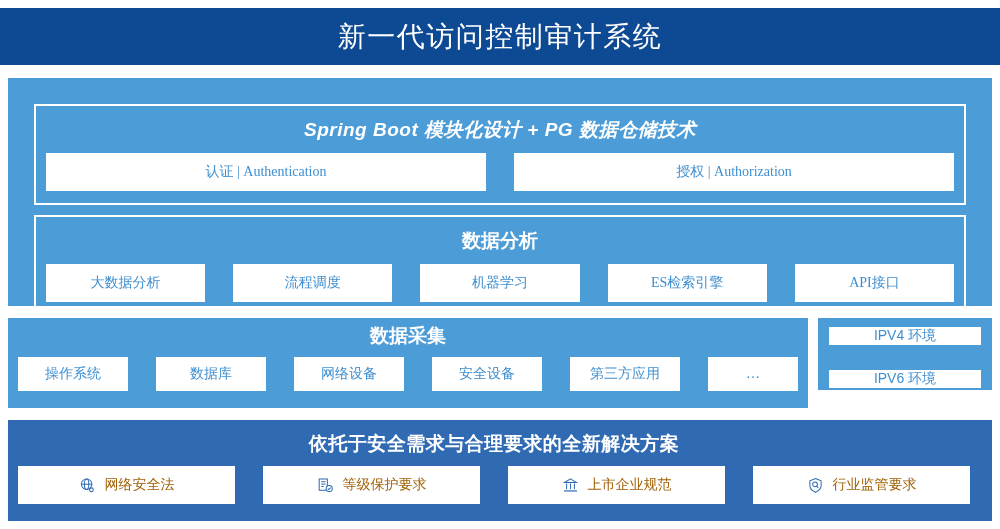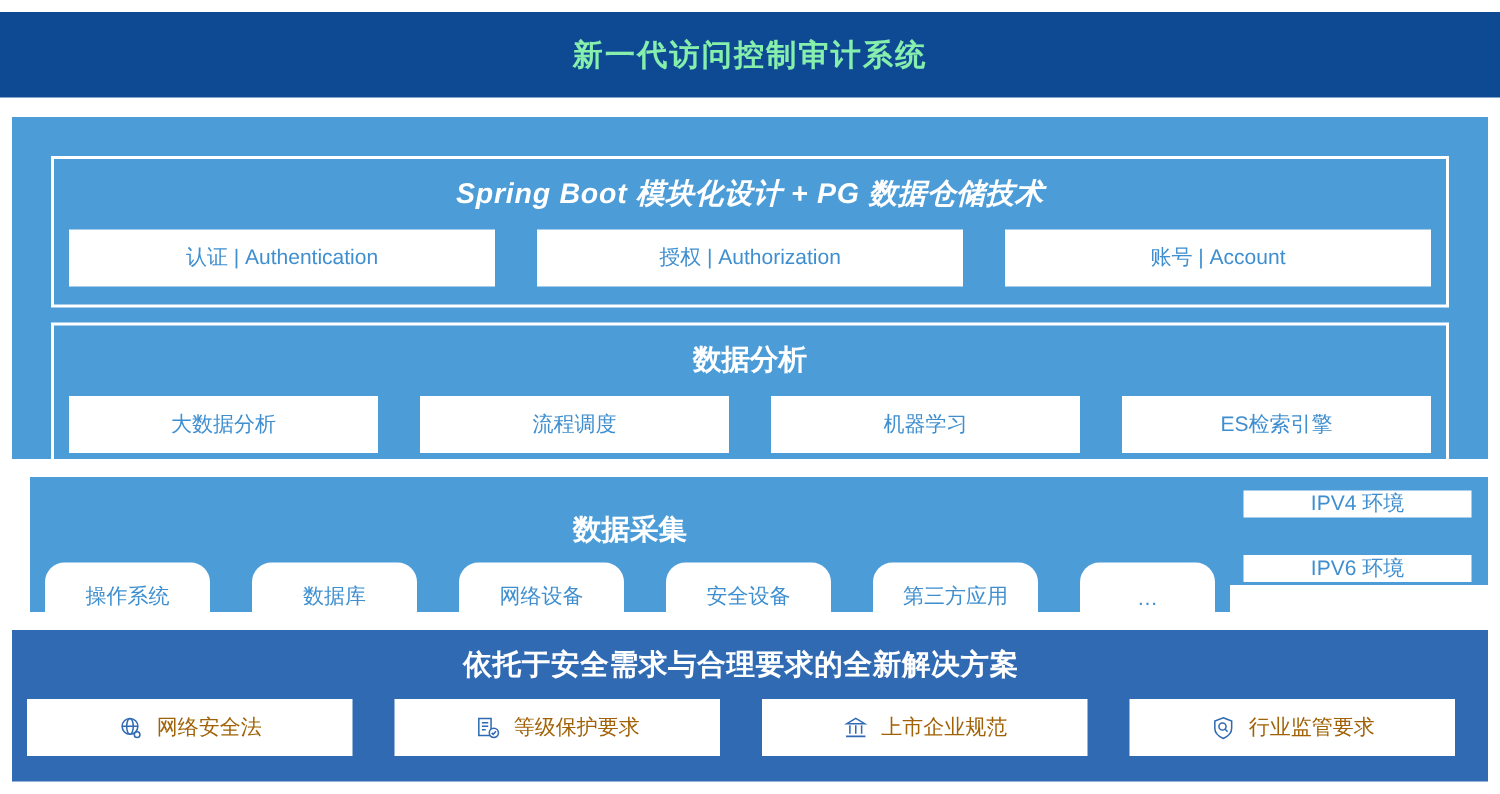--- a/index.html
+++ b/index.html
@@ -11,21 +11,21 @@
   }
   .page{position:relative;width:1000px;height:529px;box-sizing:border-box;}
 
   
   .header{
     position:absolute;left:0;top:8px;width:1000px;height:57px;
     background:#0d4a93;
     display:flex;align-items:center;justify-content:center;
   }
   .header-title{
-    color:#86efac;font-size:20px;font-weight:bold;letter-spacing:1.5px;
+    color:#ffffff;font-size:28px;font-weight:normal;letter-spacing:1.5px;
   }
 
   
   .panel-light{
     position:absolute;left:8px;width:984px;
     background:#4c9cd8;
     box-sizing:border-box;
   }
   #stack-panel{top:78px;height:228px;padding:26px;}
 
@@ -33,38 +33,38 @@
     border:2px solid #ffffff;
     box-sizing:border-box;
     padding:8px 10px 12px 10px;
   }
   .inner-title{
     text-align:center;color:#ffffff;font-size:19px;font-weight:bold;
     line-height:28px;margin:2px 0 9px 0;
   }
   .inner-title.italic{font-style:italic;letter-spacing:.5px;}
 
-  .chip-row{display:flex;gap:28px;}
+  .chip-row{display:flex;gap:28px;font-family:Liberation Serif, serif;}
   .chip{
     flex:1 1 0;
     background:#ffffff;
     height:38px;
     display:flex;align-items:center;justify-content:center;
     color:#3f8fd0;font-size:14px;
     box-sizing:border-box;
   }
   .chip.narrow{flex:0 0 90px;}
 
   
   #collect-panel{
-    position:absolute;left:20px;top:318px;width:800px;height:90px;
-    background:#4c9cd8;box-sizing:border-box;padding:23px 10px 10px 10px;
+    position:absolute;left:8px;top:318px;width:800px;height:90px;
+    background:#4c9cd8;box-sizing:border-box;padding:5px 10px 10px 10px;
   }
   #collect-panel .inner-title{font-size:19px;margin:0 0 8px 0;line-height:26px;}
-  #collect-panel .chip{height:46px;border-radius:13px;}
+  #collect-panel .chip{height:34px;}
 
   #ipv-panel{
     position:absolute;left:818px;top:318px;width:174px;height:72px;
     background:#4c9cd8;box-sizing:border-box;
     padding:9px 11px;display:flex;flex-direction:column;gap:25px;
   }
   #ipv-panel .chip{height:100%;font-size:14px;}
 
   
   #solution-panel{
@@ -95,40 +95,40 @@
 
     <div class="inner-box" style="margin-bottom:10px;">
       <div class="inner-title italic">Spring Boot 模块化设计 + PG 数据仓储技术</div>
       <div class="chip-row">
         <div class="chip">
           <span>认证 | Authentication</span>
         </div>
         <div class="chip">
           <span>授权 | Authorization</span>
         </div>
-        <div class="chip">
-          <span>账号 | Account</span>
-        </div>
       </div>
     </div>
 
     <div class="inner-box">
       <div class="inner-title">数据分析</div>
       <div class="chip-row">
         <div class="chip">
           <span>大数据分析</span>
         </div>
         <div class="chip">
           <span>流程调度</span>
         </div>
         <div class="chip">
           <span>机器学习</span>
         </div>
         <div class="chip">
           <span>ES检索引擎</span>
+        </div>
+        <div class="chip">
+          <span>API接口</span>
         </div>
       </div>
     </div>
 
   </div>
 
   <div id="collect-panel">
     <div class="inner-title">数据采集</div>
     <div class="chip-row">
       <div class="chip">

